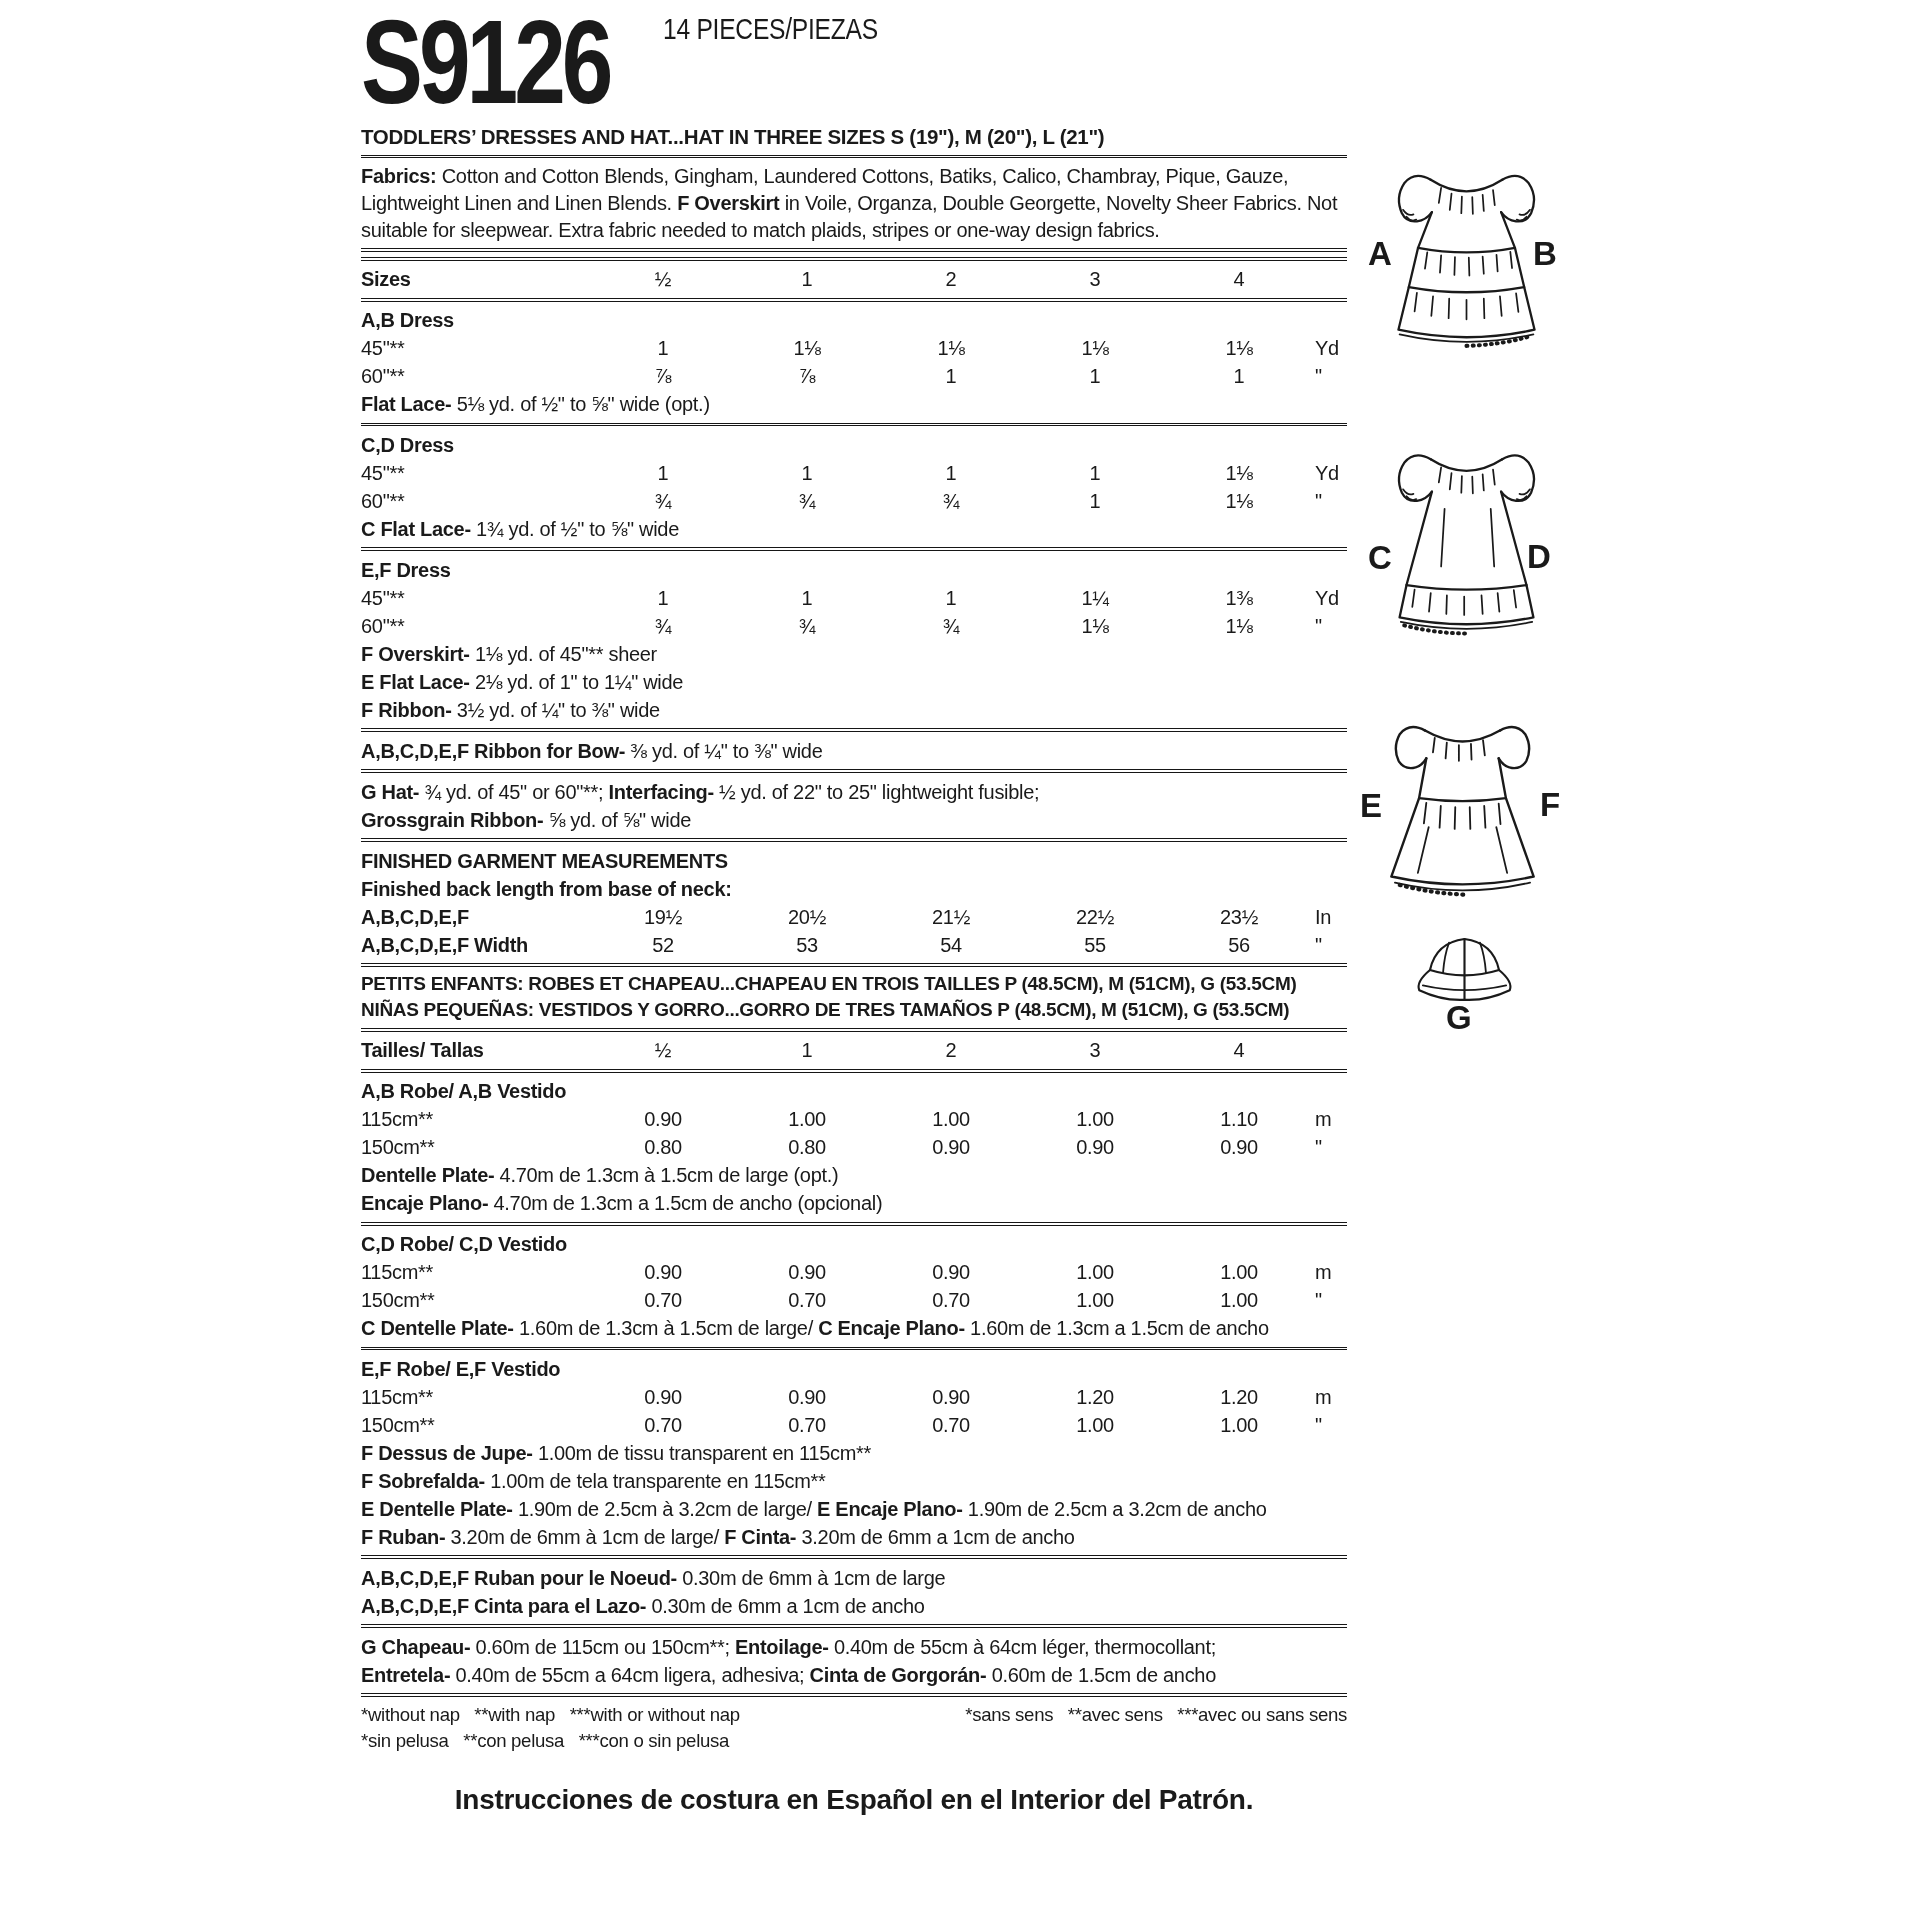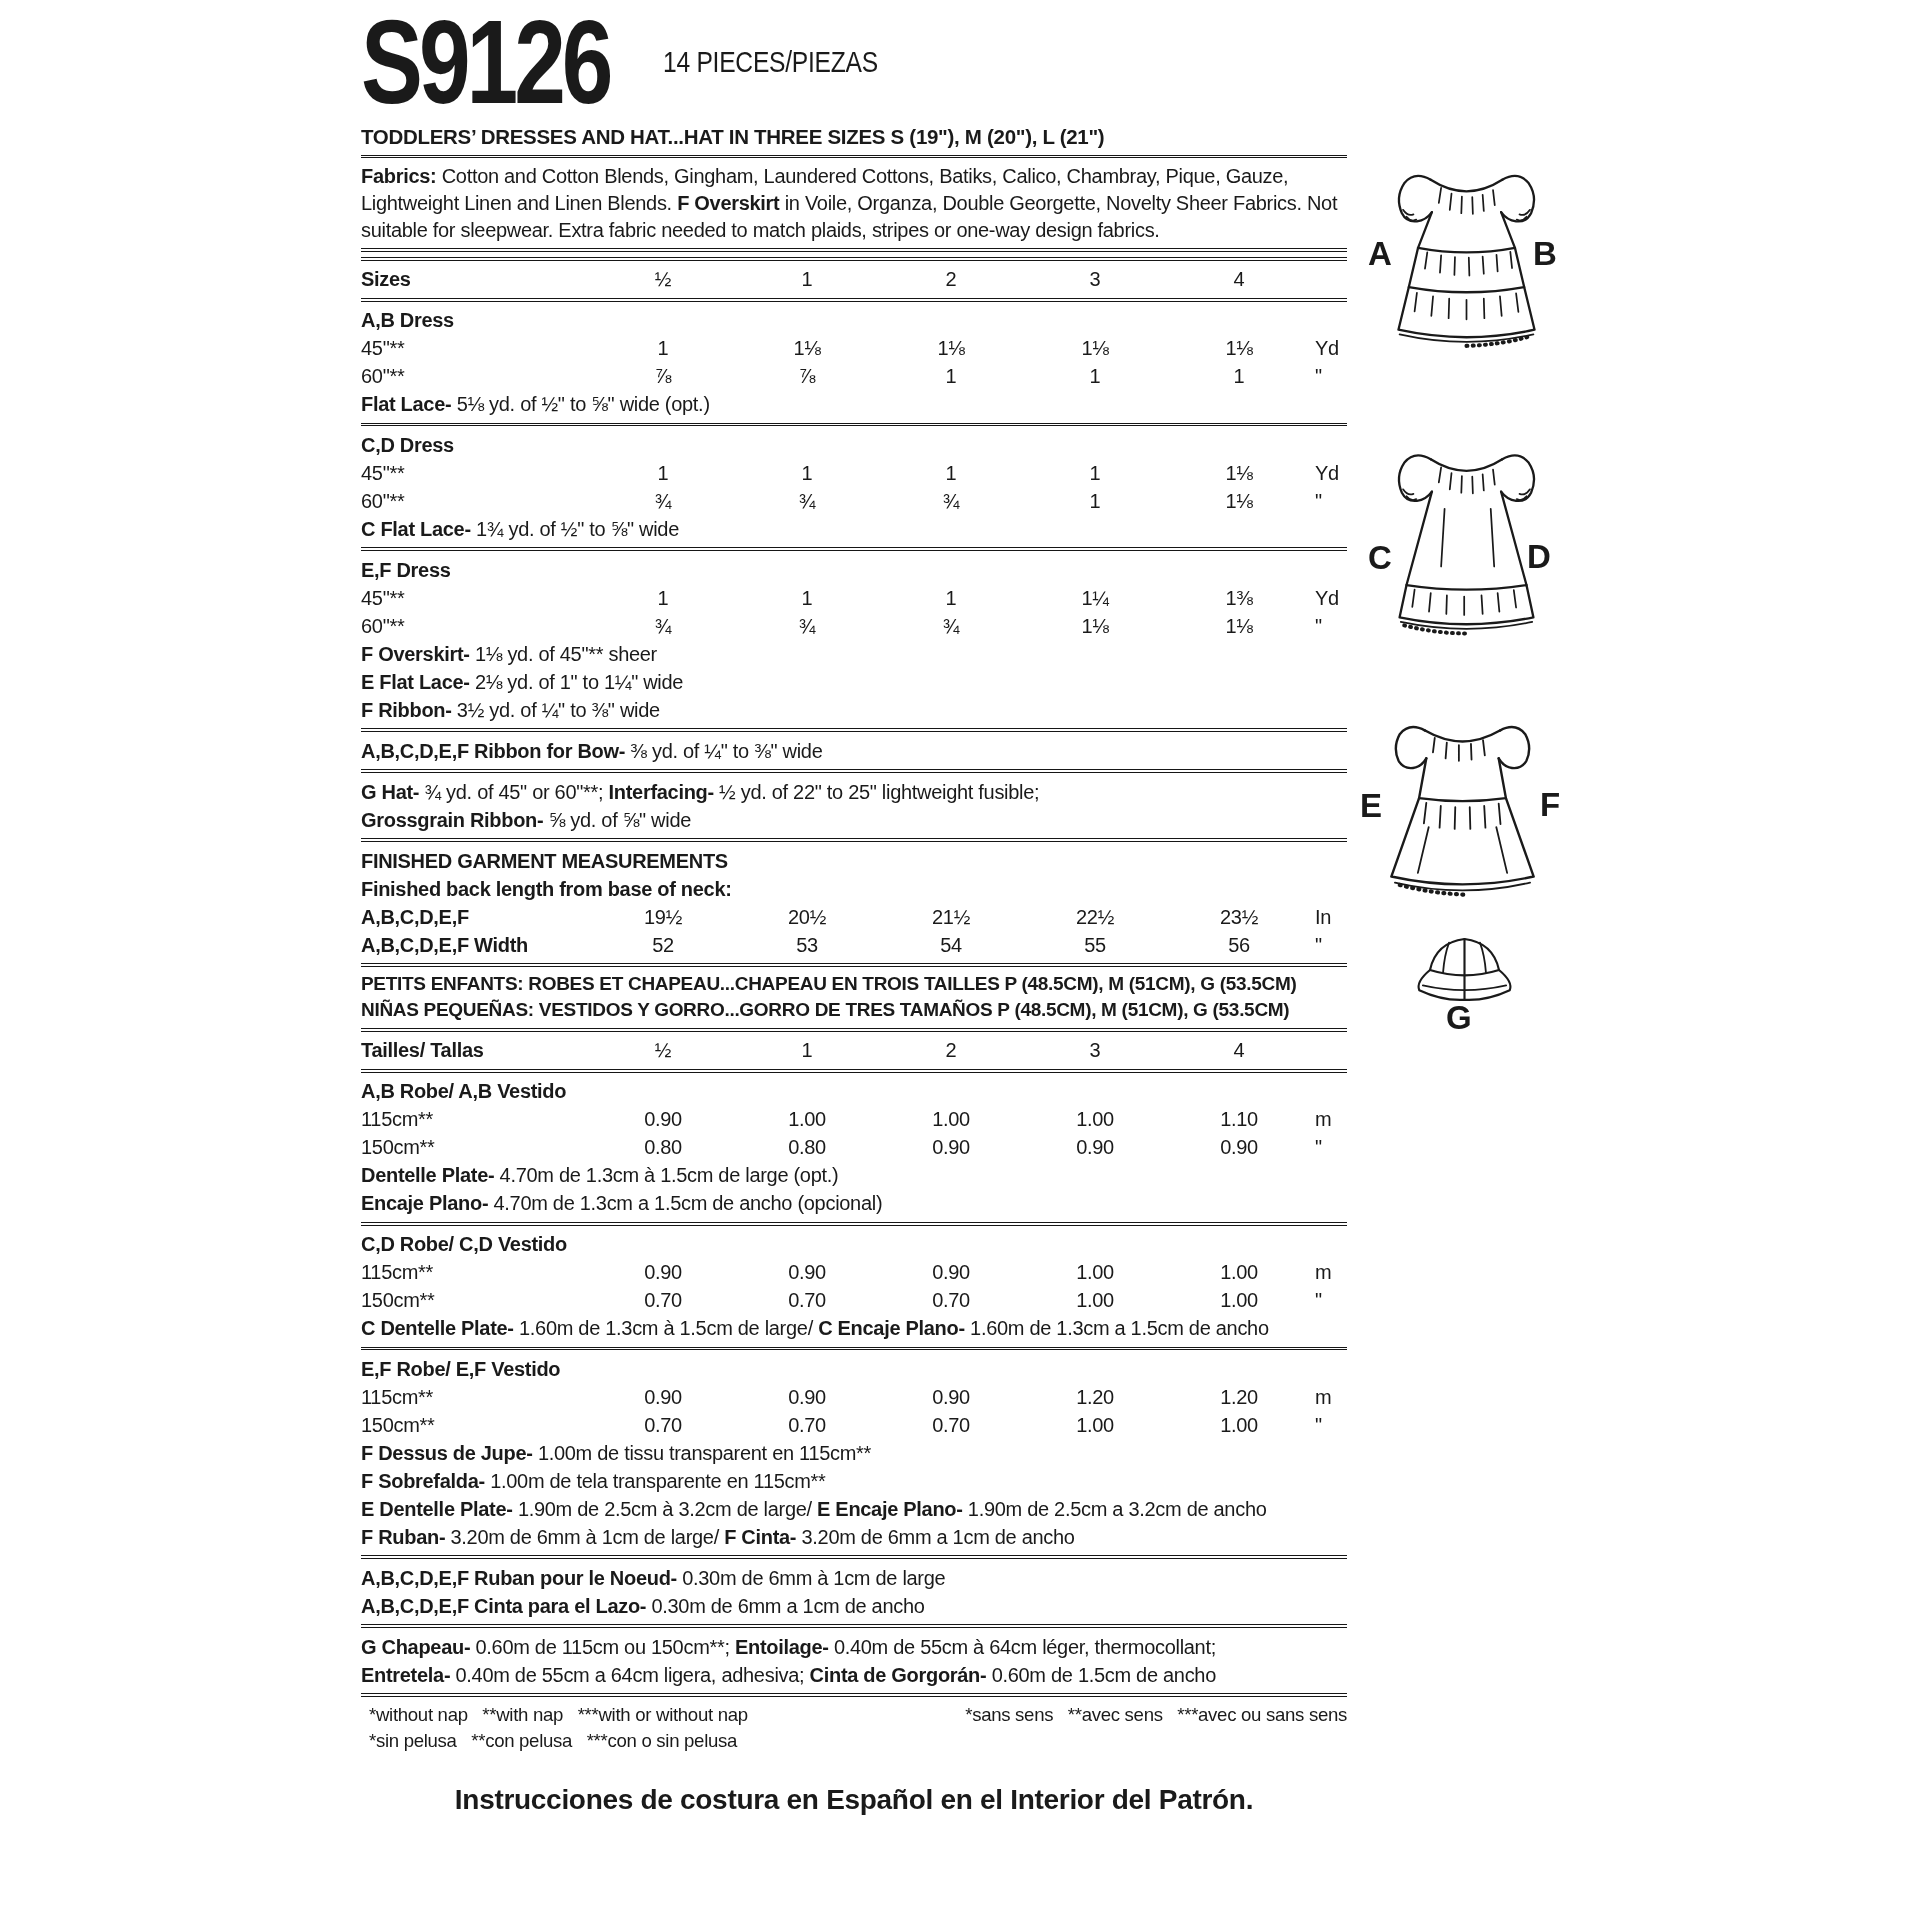--- a/index.html
+++ b/index.html
@@ -1,41 +1,41 @@
 <!DOCTYPE html>
 <html style="font-size:10.3px"><head>
 <meta charset="utf-8">
 <style>
   html,body{margin:0;padding:0;background:#fff;}
   .page{position:relative;width:1926px;height:1926px;background:#ffffff;color:#1a1a1a;
         font-family:"Liberation Sans",sans-serif;letter-spacing:-0.3px;overflow:hidden;}
   .content{position:absolute;left:361px;top:14px;width:986px;}
   
-  .hdr{display:flex;align-items:center;height:96px;margin-bottom:11.6px;}
+  .hdr{display:flex;align-items:flex-start;height:96px;margin-bottom:11.6px;}
   .brandwrap{width:290px;overflow:visible;white-space:nowrap;}
   .brand{display:inline-block;font-size:119px;font-weight:700;line-height:96px;
          transform:scaleX(0.78);transform-origin:left bottom;letter-spacing:-5.1px;}
   .pieces{display:inline-block;font-size:30px;font-weight:400;line-height:30px;
           transform:scaleX(0.82);transform-origin:left bottom;white-space:nowrap;margin-left:11.6px;}
   .title{font-weight:700;font-size:20.5px;line-height:26px;margin-top:14px;}
   
   .rule{height:1.9px;border-top:1.9px solid #161616;border-bottom:1.9px solid #161616;margin:4.5px 0;}
   
   .para{font-size:20px;line-height:27px;margin:1.3px 0;}
   b{font-weight:700;}
   
   .trow{display:grid;grid-template-columns:226px repeat(5,136px) 79px;font-size:20px;line-height:28px;gap:8px;}
   .trow .lbl{text-align:left;}
   .trow .v{text-align:center;}
   .trow .u{text-align:left;}
   .b{font-weight:700;}
   .sech{font-weight:700;font-size:20px;line-height:28px;}
   .note{font-size:20px;line-height:28px;}
   .intl{font-weight:700;font-size:19px;line-height:26px;}
-  .footrow{display:flex;justify-content:space-between;font-size:18.6px;line-height:26px;margin-top:5.1px;margin-left:8px;}
+  .footrow{display:flex;justify-content:space-between;font-size:18.6px;line-height:26px;margin-top:5.1px;}
   .footcol{white-space:nowrap;}
   .bottom{font-weight:700;font-size:28px;text-align:center;margin-top:30px;letter-spacing:-0.3px;}
   
   .illos{position:absolute;left:0;top:0;width:1926px;height:1926px;pointer-events:none;}
   .illo{position:absolute;}
   .illbl{position:absolute;font-size:33px;font-weight:600;letter-spacing:0;}
   svg{display:block;}
 </style>
 </head>
 <body>

